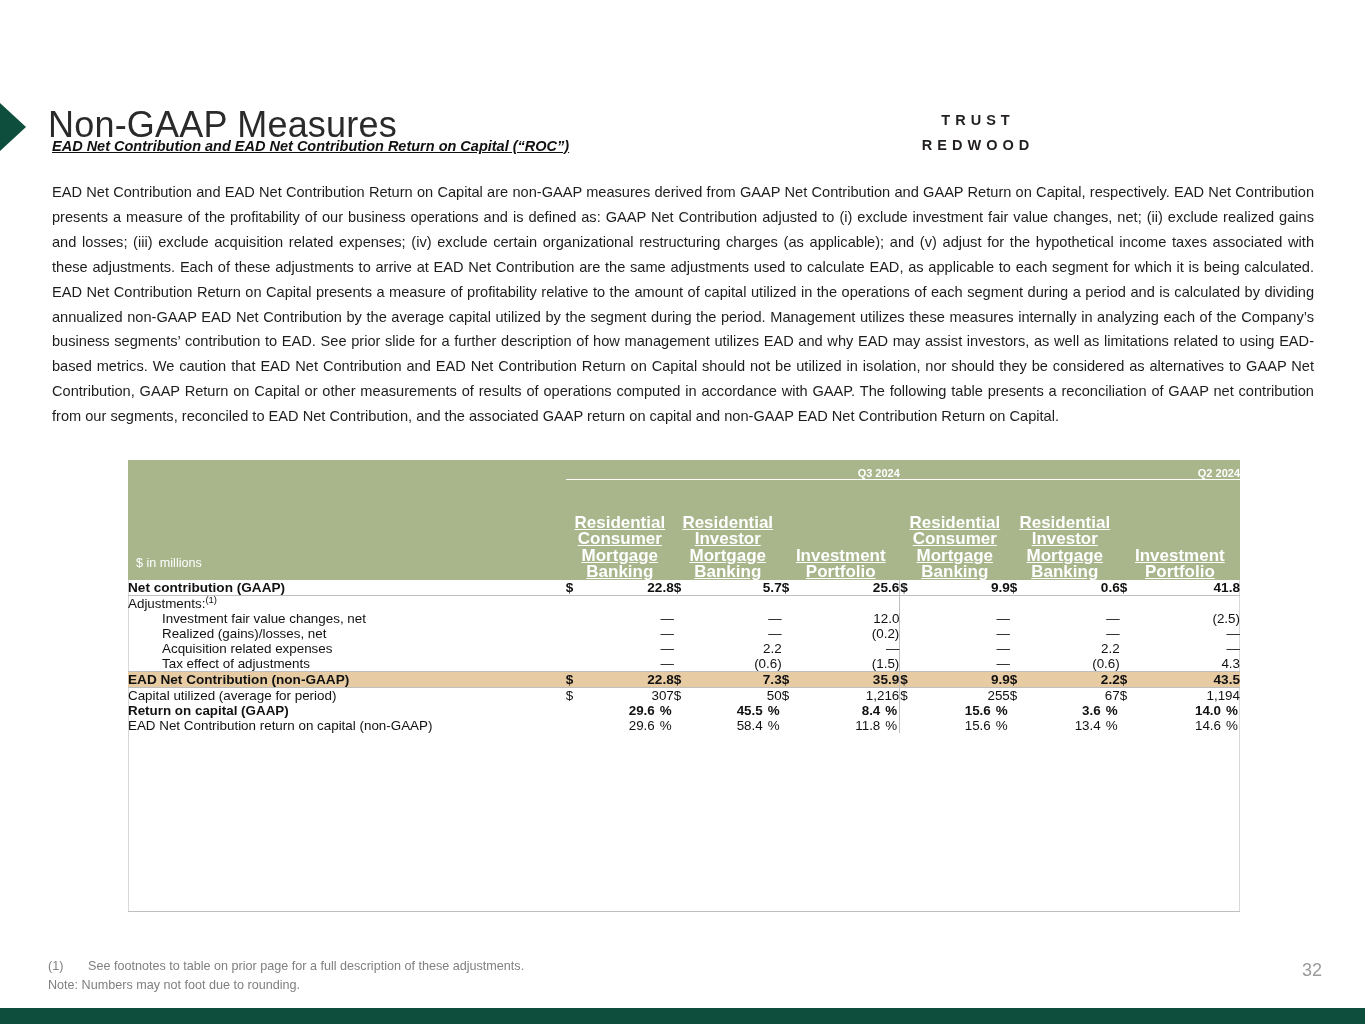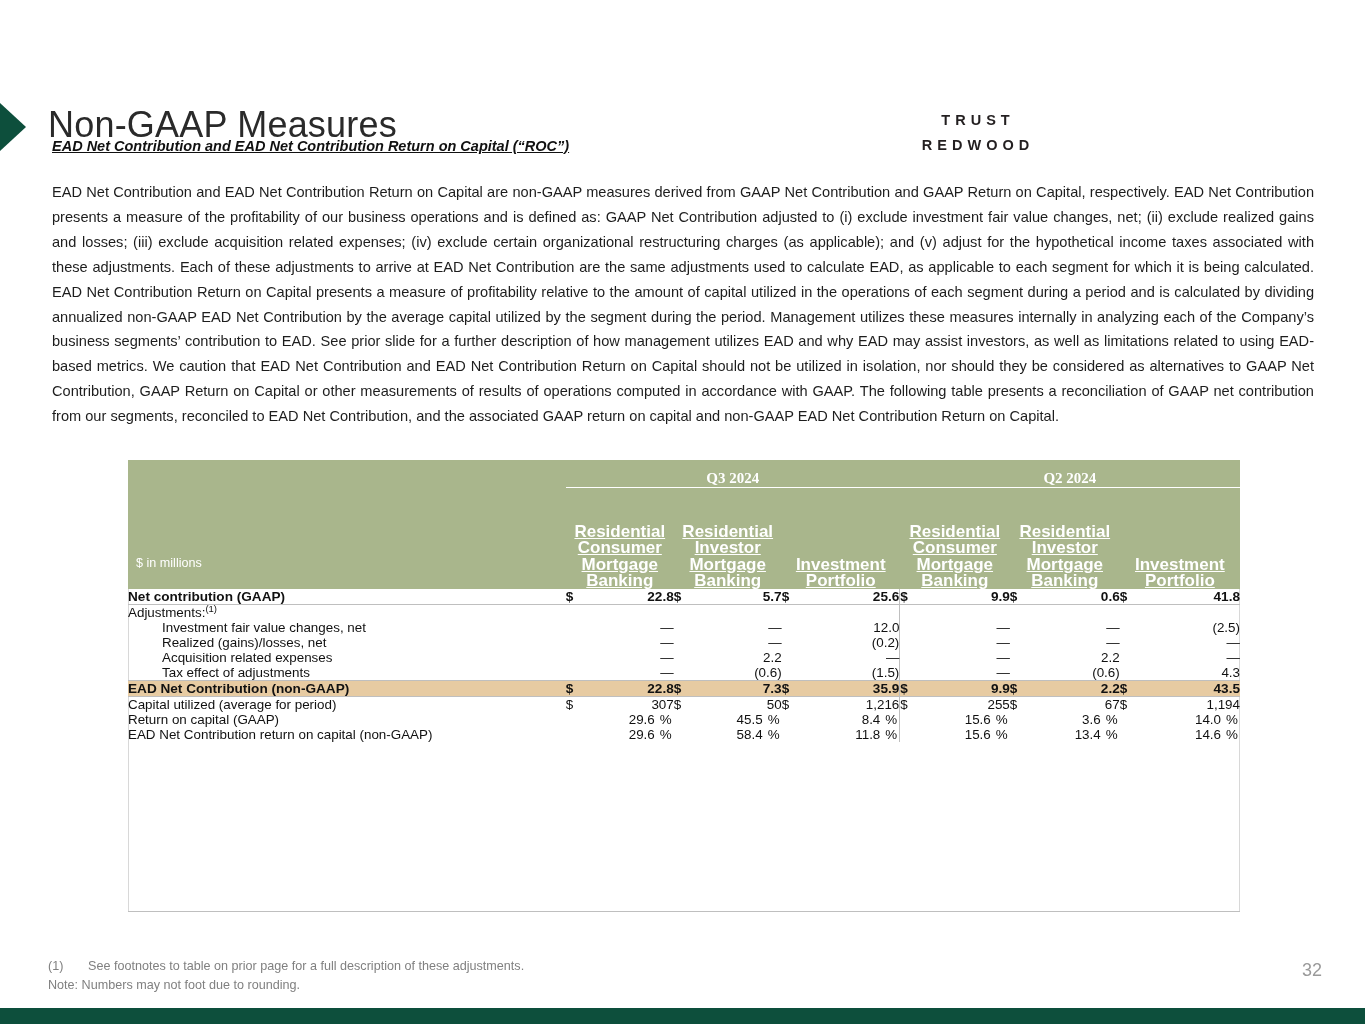--- a/index.html
+++ b/index.html
@@ -51,50 +51,49 @@
   }
   table.fin{
     border-collapse:collapse;width:1112px;table-layout:fixed;
     font-size:13.4px;color:#111;
   }
   table.fin td,table.fin th{padding:0;vertical-align:bottom;}
 
   
   .hdr-band td{background:#a9b68c;color:#ffffff;}
   .hdr-period{
-    text-align:center;font-size:15px;font-weight:700;
+    text-align:right;font-size:11px;font-weight:700;
     padding-bottom:4px;
-    font-family:Liberation Serif, serif;
   }
   .hdr-period.ul{border-bottom:1.6px solid #ffffff;}
   .hdr-col{
     text-align:center;font-size:17px;font-weight:700;line-height:16.2px;
     padding:6px 4px 7px 4px;
     text-decoration:underline;
   }
   .hdr-units{
     font-size:12.6px;font-weight:400;color:#ffffff;
-    padding:0 0 19px 8px;text-align:left;vertical-align:bottom;
+    padding:0 0 10px 8px;text-align:left;vertical-align:bottom;
   }
   .spacer-cell{background:#a9b68c;}
 
   
   .lbl{text-align:left;padding:5px 0 5px 6px;white-space:nowrap;}
   .lbl.indent{padding-left:34px;}
   .num{text-align:right;padding:5px 10px 5px 2px;white-space:nowrap;}
   .cur{text-align:left;padding:5px 0 5px 10px;width:20px;white-space:nowrap;}
   .pct{text-align:right;padding:5px 10px 5px 2px;white-space:nowrap;}
   .pctmark{display:inline-block;width:14px;text-align:left;padding-left:5px;}
   .row-bold td{font-weight:700;font-size:13.6px;}
   .row-net td{border-bottom:1.1px solid #bfbfbf;padding-top:6px;padding-bottom:6px;}
   .row-ead td{background:#e7cba2;font-weight:700;font-size:13.6px;
               border-top:1.1px solid #bfbfbf;border-bottom:1.1px solid #bfbfbf;
               padding-top:6px;padding-bottom:6px;}
   .row-cap td{padding-top:10px;padding-bottom:9px;}
-  .row-roc1 td{padding-top:9px;padding-bottom:2px;}
+  .row-roc1 td{padding-top:9px;padding-bottom:2px;font-weight:bold;}
   .row-roc2 td{padding-bottom:4px;}
   .row-adjhead td{padding-top:9px;}
   .row-last td{border-bottom:none;}
 
   
   .div-l{border-left:1.1px solid #bfbfbf;}
   .tbl-base{
     position:absolute;left:128px;top:911px;width:1112px;height:1px;
     background:#bfbfbf;
   }

